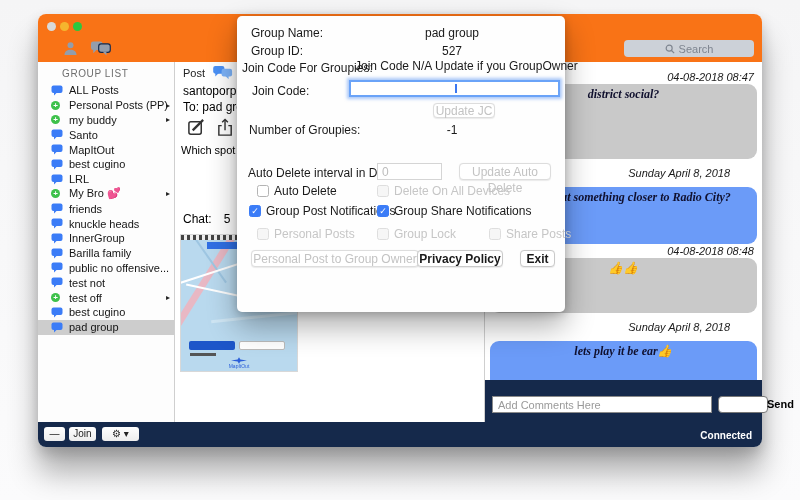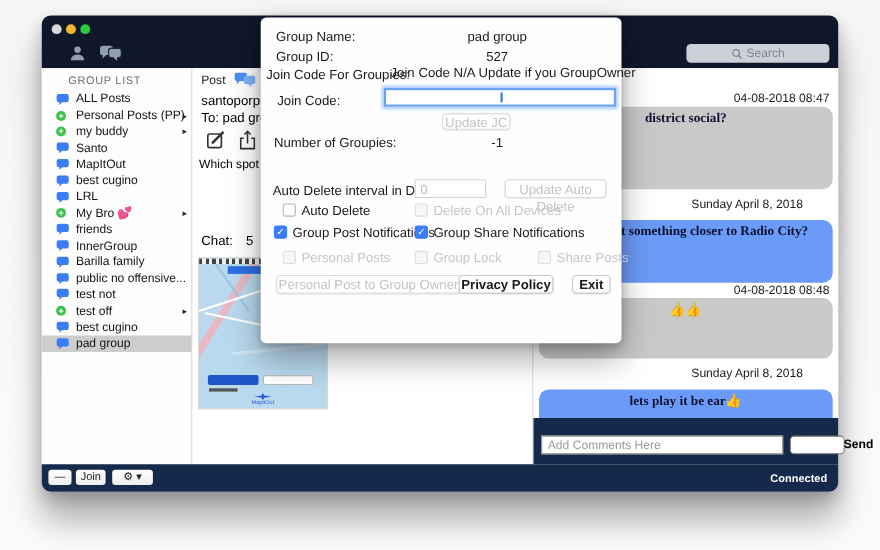--- a/index.html
+++ b/index.html
@@ -2,21 +2,21 @@
 <html><head>
 <meta charset="utf-8">
 <style>
   * { margin:0; padding:0; box-sizing:border-box; }
   html,body { width:800px; height:500px; overflow:hidden; }
   body { font-family:"Liberation Sans", sans-serif; background:linear-gradient(#f5f5f6, #fbfbfc); position:relative; }
 
   
   .window { position:absolute; left:38px; top:14px; width:724px; height:433px; border-radius:8px;
             background:#fff; box-shadow:0 26px 30px rgba(0,0,0,.30), 0 6px 14px rgba(0,0,0,.18); }
-  .titlebar { position:absolute; left:0; top:0; width:100%; height:48px; background:#0f172a; border-radius:8px 8px 0 0; }
+  .titlebar { position:absolute; left:0; top:0; width:100%; height:48px; background:#f97316; border-radius:8px 8px 0 0; }
   .tl { position:absolute; top:8px; width:9px; height:9px; border-radius:50%; }
   .toolbar-icon { position:absolute; top:26px; width:20px; height:16px; }
   .searchbox { position:absolute; right:8px; top:26px; width:130px; height:17px; background:#ccd1d8; border-radius:4px;
                display:flex; align-items:center; justify-content:center; gap:4px; color:#7e8590; font-size:11px; }
 
   
   .sidebar { position:absolute; left:0; top:48px; width:137px; height:360px; background:#fdfdfd; border-right:1px solid #cfcfcf; }
   .grouplist-header { position:absolute; left:24px; top:6px; font-size:10px; letter-spacing:.6px; color:#6e6e6e; }
   .group-items { position:absolute; left:0; top:21px; width:100%; }
   .g-item { height:14.8px; display:flex; align-items:center; padding-left:13px; font-size:11px; color:#141414; position:relative; white-space:nowrap; }
@@ -45,21 +45,21 @@
   .map .road3 { position:absolute; left:4px; top:60px; width:110px; height:2px; background:#ffffff; transform:rotate(12deg); }
   .map .road4 { position:absolute; left:-10px; top:18px; width:70px; height:2px; background:#9ec6e2; transform:rotate(55deg); }
   .map .road5 { position:absolute; left:30px; top:80px; width:100px; height:3px; background:#cfe6f4; transform:rotate(-6deg); }
   .map .btn-blue { position:absolute; left:8px; top:106px; width:46px; height:9px; background:#1d56c9; border-radius:2px; }
   .map .btn-white { position:absolute; left:58px; top:106px; width:46px; height:9px; background:#fff; border:1px solid #bbb; border-radius:2px; }
   .map .tinytext { position:absolute; left:9px; top:118px; width:26px; height:3px; background:#555; }
   .map .logo { position:absolute; left:0; right:0; top:122px; text-align:center; color:#2b5fd9; font-size:5px; line-height:5px; }
 
   
   .rightpanel { position:absolute; left:447px; top:48px; width:277px; height:360px; background:#fff; }
-  .messages { position:absolute; left:0; top:0; width:100%; height:318px; overflow:hidden; padding-top:21px; }
+  .messages { position:absolute; left:0; top:0; width:100%; height:318px; overflow:hidden; padding-top:8px;font-style:italic; }
   .msg-time { height:12px; line-height:12px; margin:1px 0; text-align:right; padding-right:8px; font-size:11px; color:#1a1a1a; }
   .msg-date { height:12px; line-height:12px; margin:8px 0; text-align:right; padding-right:32px; font-size:11px; color:#1a1a1a; }
   .bubble { margin:0 5px; border-radius:9px; font-family:"Liberation Serif", serif; font-weight:bold; font-size:12px;
             color:#10102e; text-align:center; padding-top:3px; }
   .bubble.gray { background:#c9c9c9; }
   .bubble.blue { background:#6b9bf8; }
   .chat-footer { position:absolute; left:0; top:318px; width:100%; height:42px; background:#15294b; }
   .comment-input { position:absolute; left:7px; top:16px; width:220px; height:17px; border:1px solid #8a8a8a; background:#fff;
                    font-size:11px; padding:0 5px; color:#333; font-family:"Liberation Sans", sans-serif; }
   .comment-input::placeholder { color:#9a9a9a; }
@@ -207,20 +207,29 @@
           </span>
           <span>friends</span>
         </div>
         <div class="g-item">
           <span class="gicon">
             <svg width="12" height="11" viewBox="0 0 12 11">
               <rect x="0.5" y="0.5" width="11" height="7.5" rx="2" fill="#3b7cf7"></rect>
               <path d="M3 7.5 L3 10.5 L6 7.5 Z" fill="#3b7cf7"></path>
             </svg>
           </span>
+          <span>knuckle heads</span>
+        </div>
+        <div class="g-item">
+          <span class="gicon">
+            <svg width="12" height="11" viewBox="0 0 12 11">
+              <rect x="0.5" y="0.5" width="11" height="7.5" rx="2" fill="#3b7cf7"></rect>
+              <path d="M3 7.5 L3 10.5 L6 7.5 Z" fill="#3b7cf7"></path>
+            </svg>
+          </span>
           <span>InnerGroup</span>
         </div>
         <div class="g-item">
           <span class="gicon">
             <svg width="12" height="11" viewBox="0 0 12 11">
               <rect x="0.5" y="0.5" width="11" height="7.5" rx="2" fill="#3b7cf7"></rect>
               <path d="M3 7.5 L3 10.5 L6 7.5 Z" fill="#3b7cf7"></path>
             </svg>
           </span>
           <span>Barilla family</span>
@@ -360,21 +369,21 @@
   <div class="dlg-value" style="top:28px">527</div>
 
   <div class="dlg-label" style="left:5px; top:45px">Join Code For Groupies:</div>
   <div class="dlg-value" style="left:118px; top:43px; width:206px">Join Code N/A Update if you GroupOwner</div>
 
   <div class="dlg-label" style="left:15px; top:68px">Join Code:</div>
   <div class="joincode-input">
     <div class="caret"></div>
   </div>
 
-  <div class="dlg-btn disabled" style="left:165px; top:87px; width:62px; height:15px; line-height:14px">Update JC</div>
+  <div class="dlg-btn disabled" style="left:196px; top:87px; width:62px; height:15px; line-height:14px">Update JC</div>
 
   <div class="dlg-label" style="left:12px; top:107px">Number of Groupies:</div>
   <div class="dlg-value" style="top:107px">-1</div>
 
   <div class="dlg-label" style="left:11px; top:150px">Auto Delete interval in Days</div>
   <input class="num-field" placeholder="0" style="">
   <div class="dlg-btn disabled" style="left:222px; top:147px; width:92px; height:17px; line-height:16px">Update Auto Delete</div>
 
   <div class="cb-row" style="left:20px; top:168px">
     <div class="cb"></div>

